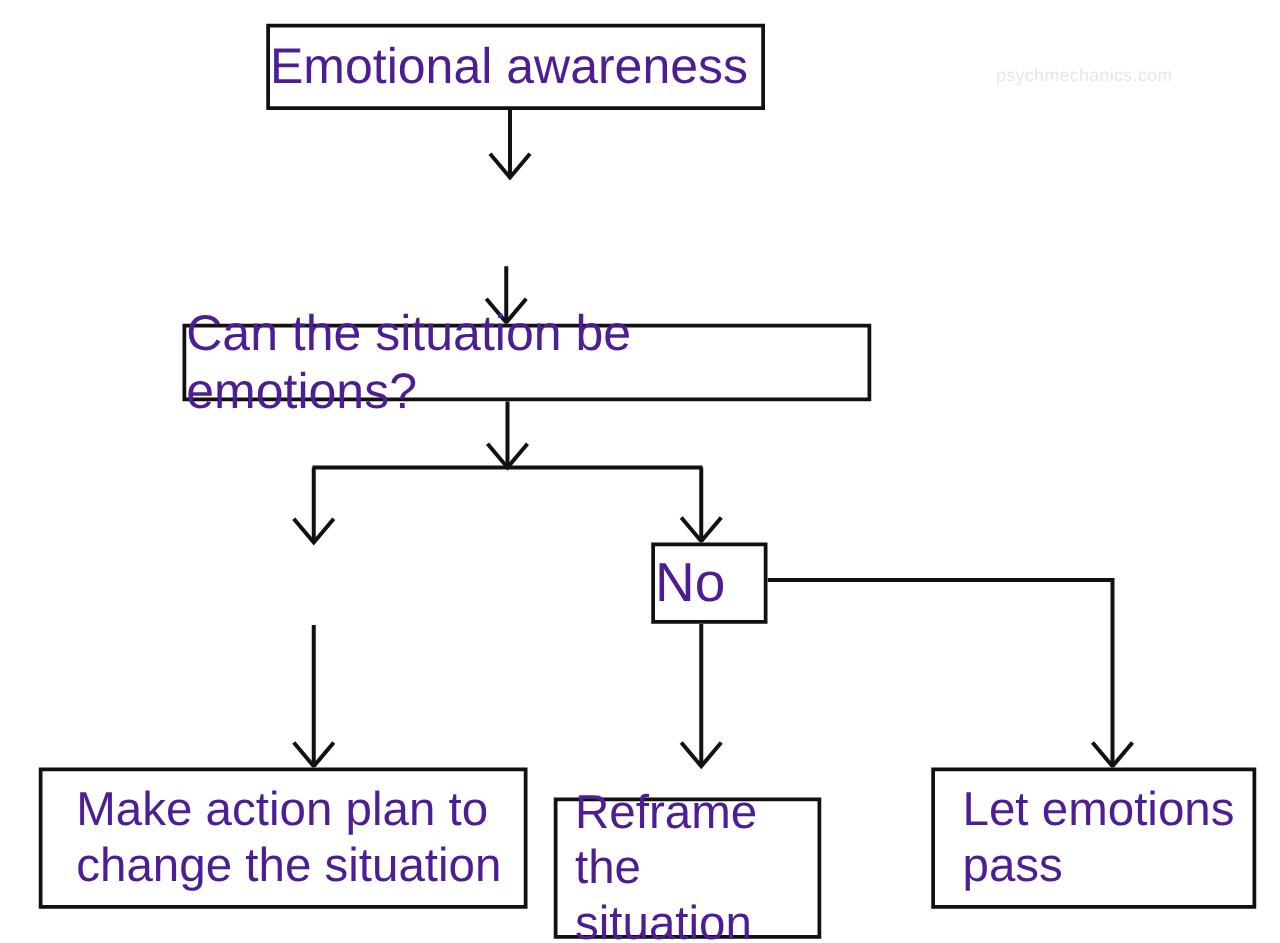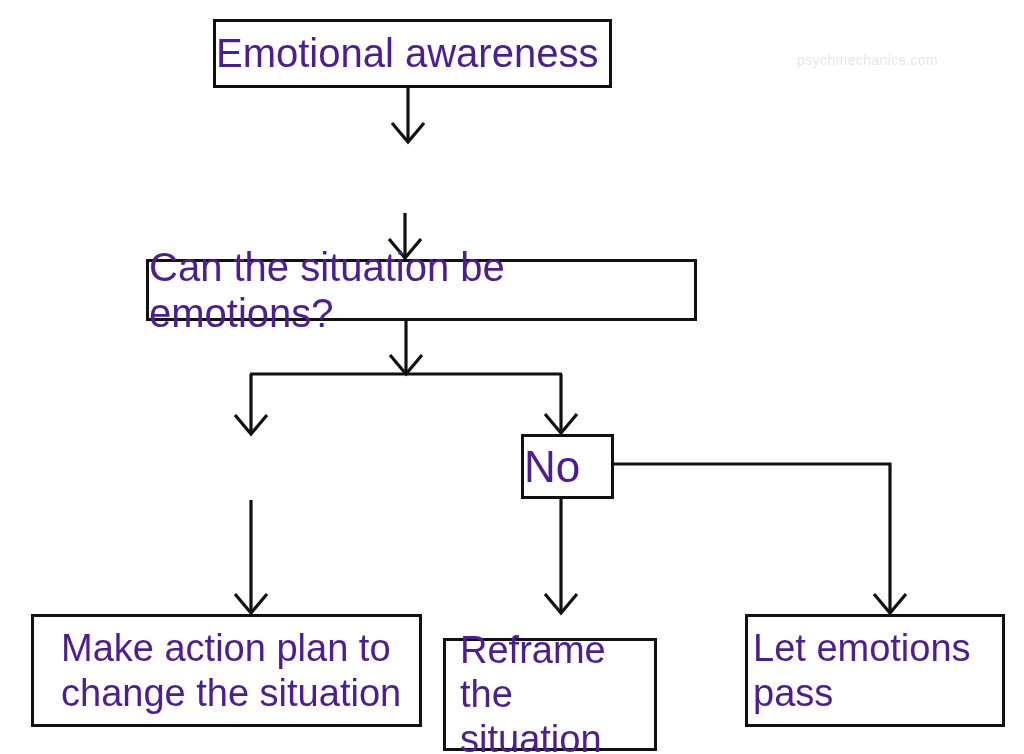--- a/index.html
+++ b/index.html
@@ -42,21 +42,21 @@
                          font-size: 40px; justify-content: center; }
   #node-yes            { left: 208px; top: 435px; width: 87px;  height: 65px;
                          font-size: 36px; justify-content: center; }
   #node-no             { left: 521px; top: 434px; width: 93px;  height: 65px;
                          font-size: 44px; justify-content: center; }
   #node-action-plan    { left: 31px;  top: 614px; width: 391px; height: 113px;
                          font-size: 38px; padding-left: 27px; }
   #node-reframe        { left: 443px; top: 614px; width: 214px; height: 113px;
                          font-size: 38px; padding-left: 14px; margin-top: 24px; }
   #node-let-pass       { left: 745px; top: 614px; width: 260px; height: 113px;
-                         font-size: 38px; padding-left: 5px; }
+                         font-size: 38px; padding-left: 22px; }
 
   #watermark {
     position: absolute;
     left: 797px;
     top: 52px;
     font-size: 14px;
     letter-spacing: 0.4px;
     color: #e6e6e6;
     user-select: none;
   }

